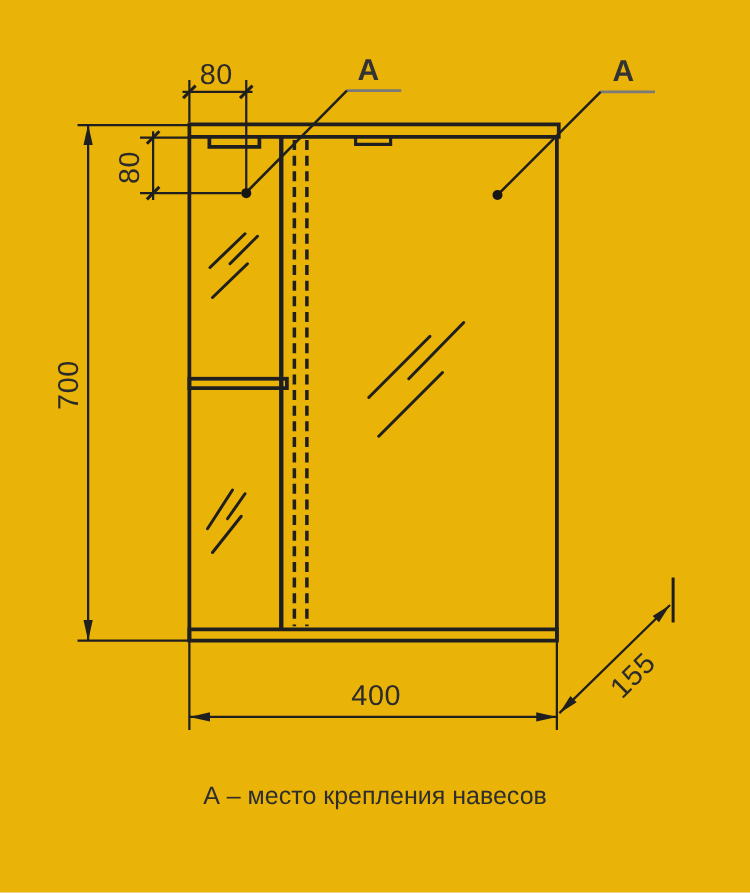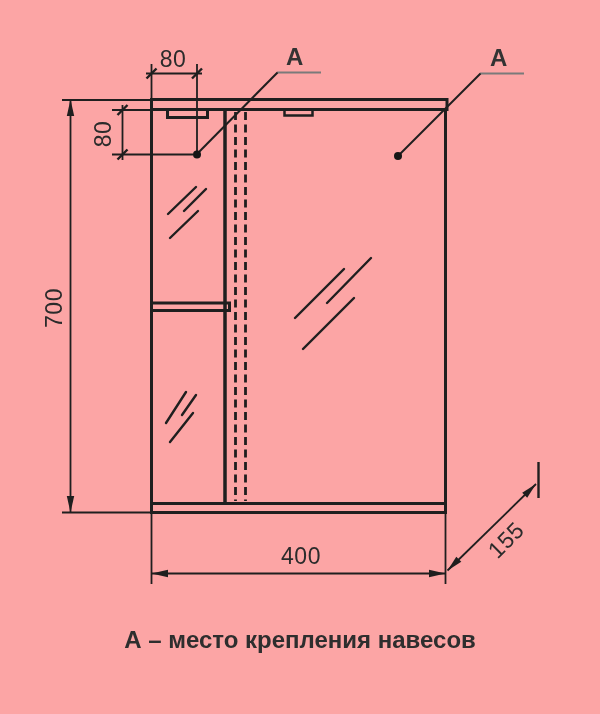--- a/index.html
+++ b/index.html
@@ -1,42 +1,42 @@
 <!DOCTYPE html>
 <html><head>
 <meta charset="utf-8">
 <style>
   html,body{margin:0;padding:0;background:#e9e9e9;}
   .canvas{
     position:relative;
     width:600px;height:714px;
-    background:#fca5a5;
+    background:#eab308;
     font-family:"Liberation Sans","DejaVu Sans",sans-serif;
     overflow:hidden;
   }
   .lines{position:absolute;left:0;top:0;}
   .lbl{
     position:absolute;
     color:#2b2b2b;
     font-size:23px;
     font-weight:500;
     display:flex;align-items:center;justify-content:center;
     white-space:nowrap;
     letter-spacing:0.5px;
   }
   .lbl.rot90{transform:rotate(-90deg);}
   .lbl.rot45{transform:rotate(-45deg);}
   .marker{font-size:24px;font-weight:600;color:#333;}
   .caption{
     position:absolute;
     left:0;top:626px;width:600px;
     text-align:center;
-    font-size:24px;
+    font-size:20px;
     color:#2e2e2e;
-    font-weight:700;
+    font-weight:400;
   }
 </style>
 </head>
 <body>
 
 <div class="canvas">
 
   <svg class="lines" width="600" height="714" viewBox="0 0 600 714">
 
     <g stroke="#1f1f1f" fill="none">

